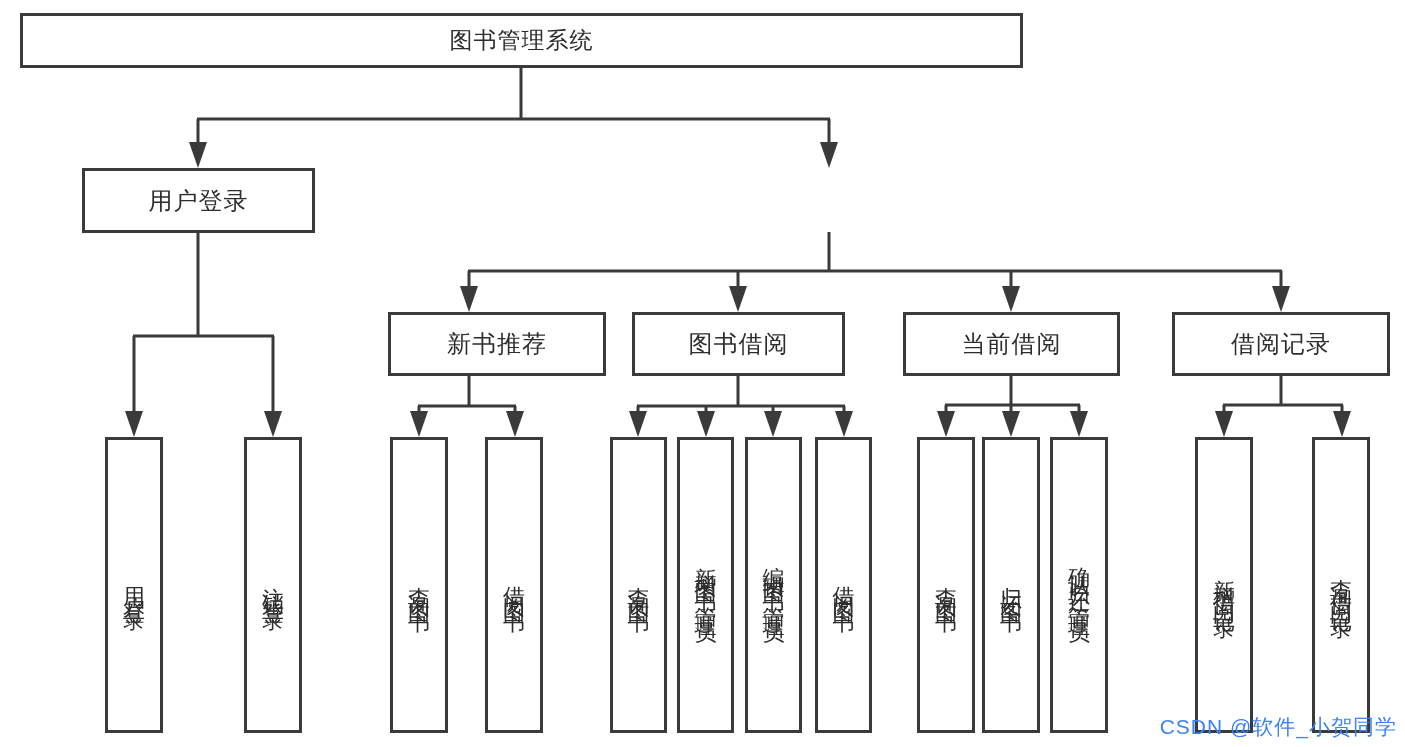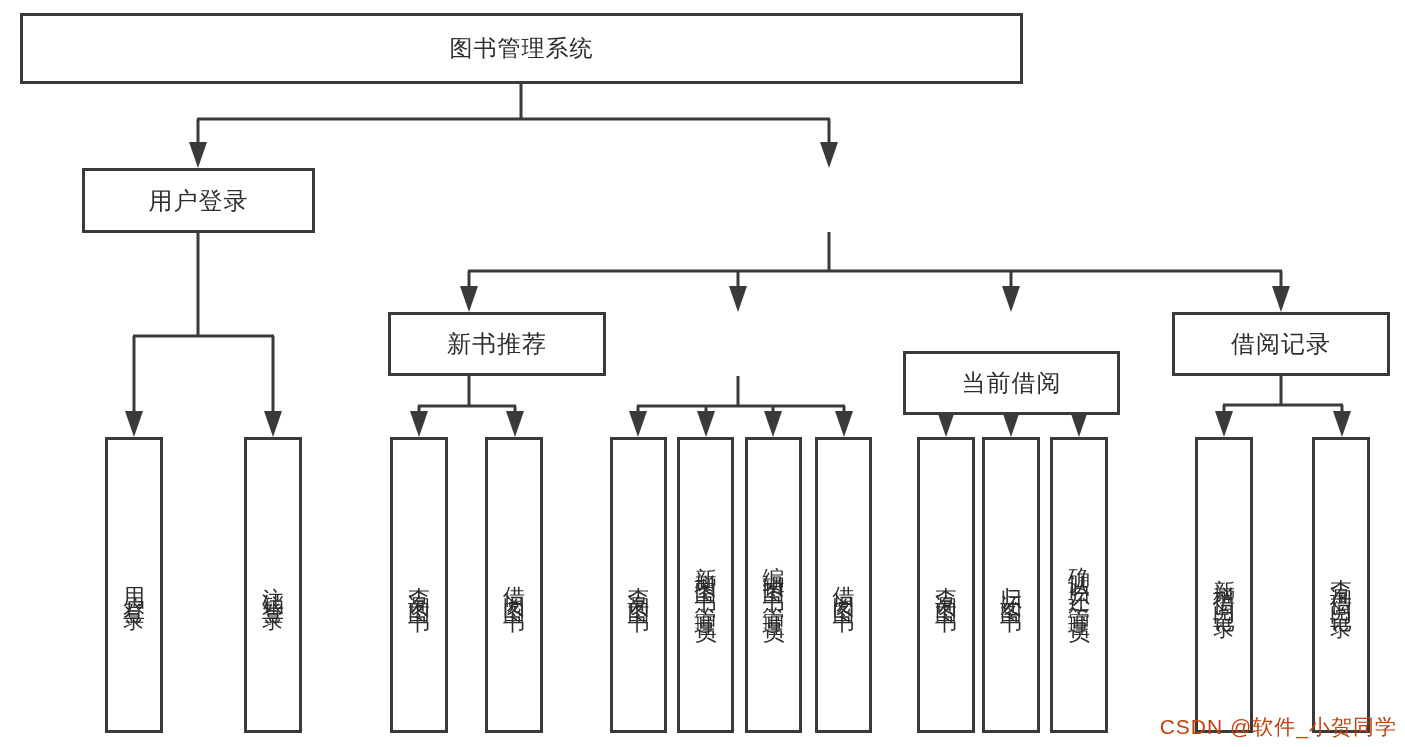--- a/index.html
+++ b/index.html
@@ -54,21 +54,21 @@
     font-size: 22px;
     letter-spacing: 8px;
     line-height: 1;
     color: #2d2d2d;
   }
   .watermark {
     position: absolute;
     right: 8px;
     bottom: 6px;
     font-size: 21px;
-    color: #c2410c;
+    color: #3b82f6;
     letter-spacing: 1px;
     z-index: 3;
     white-space: nowrap;
   }
 </style>
 </head>
 <body>
 
 <div class="canvas">
 
@@ -98,32 +98,35 @@
       <polygon points="764,411 782,411 773,437"></polygon>
       <polygon points="835,411 853,411 844,437"></polygon>
       <polygon points="937,411 955,411 946,437"></polygon>
       <polygon points="1002,411 1020,411 1011,437"></polygon>
       <polygon points="1070,411 1088,411 1079,437"></polygon>
       <polygon points="1215,411 1233,411 1224,437"></polygon>
       <polygon points="1333,411 1351,411 1342,437"></polygon>
     </g>
   </svg>
 
-  <div class="node" style="left:20px; top:13px; width:1003px; height:71px; font-size:23px;">
+  <div class="node" style="left:20px; top:13px; width:1003px; height:55px; font-size:23px;">
     <span>图书管理系统</span>
   </div>
 
   <div class="node" style="left:82px; top:168px; width:233px; height:65px;">
     <span>用户登录</span>
   </div>
 
   <div class="node" style="left:360px; top:312px; width:218px; height:64px;margin-left:28px;">
     <span>新书推荐</span>
   </div>
-  <div class="node" style="left:903px; top:312px; width:217px; height:64px;margin-top:39px;">
+  <div class="node" style="left:632px; top:312px; width:213px; height:64px;">
+    <span>图书借阅</span>
+  </div>
+  <div class="node" style="left:903px; top:312px; width:217px; height:64px;">
     <span>当前借阅</span>
   </div>
   <div class="node" style="left:1172px; top:312px; width:218px; height:64px;">
     <span>借阅记录</span>
   </div>
 
   <div class="vnode" style="left:105px; top:437px; width:58px; height:296px;">
     <span class="vtext">用户登录</span>
   </div>
   <div class="vnode" style="left:244px; top:437px; width:58px; height:296px;">

